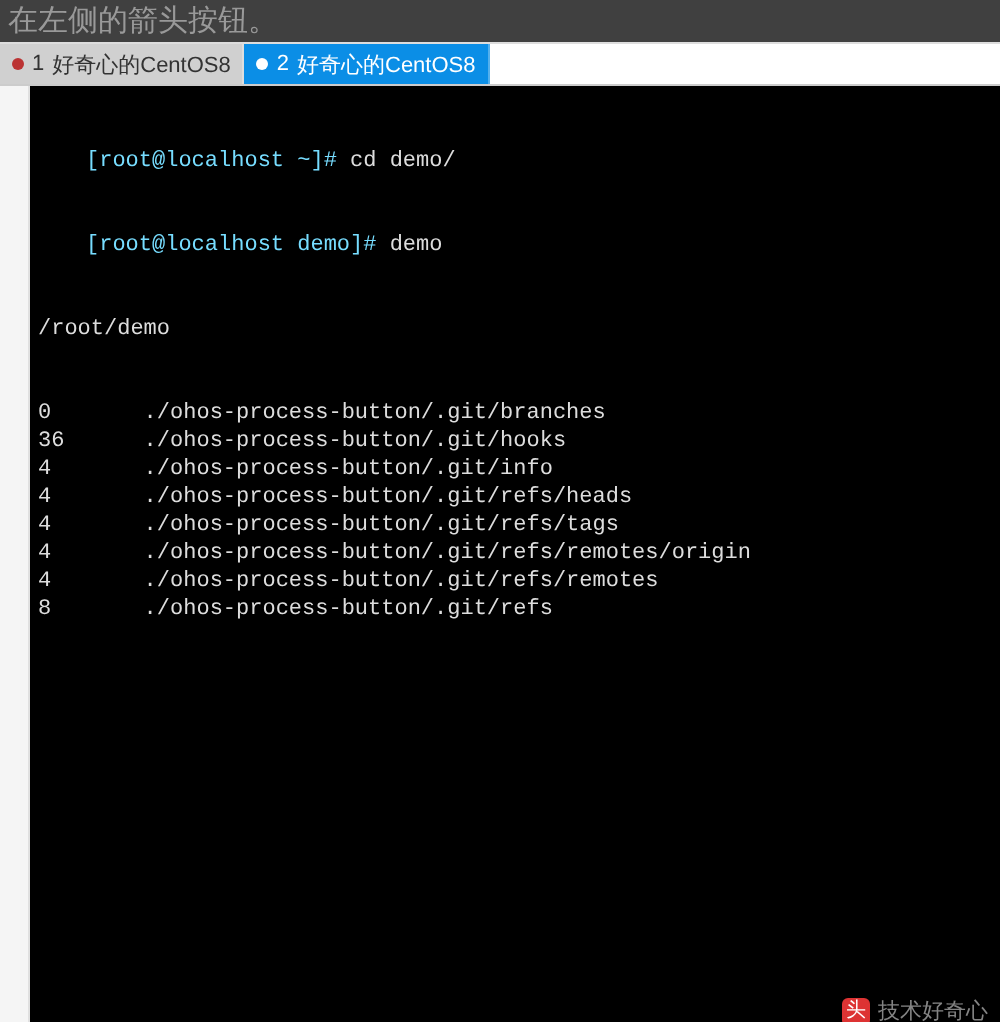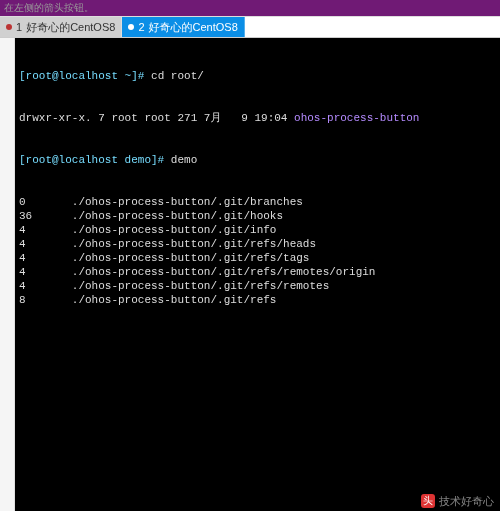--- a/index.html
+++ b/index.html
@@ -6,23 +6,23 @@
     margin: 0;
     padding: 0;
     width: 500px;
     height: 511px;
     overflow: hidden;
     font-family: "Microsoft YaHei", Arial, sans-serif;
     font-size: 12px;
     background: #fff;
   }
   .top-strip {
-    background: #701a75;
+    background: #404040;
     color: #999;
-    font-size: 10px;
+    font-size: 15px;
     padding: 1px 4px;
     border-bottom: 1px solid #ddd;
     white-space: nowrap;
     overflow: hidden;
     text-overflow: ellipsis;
   }
   .tabs {
     display: flex;
     background: #fff;
     border-bottom: 1px solid #ccc;
@@ -67,21 +67,21 @@
     color: #ddd;
     font-family: Consolas, "Courier New", monospace;
     font-size: 11px;
     line-height: 14px;
     padding: 3px 4px;
     white-space: pre;
     overflow: hidden;
     position: relative;
   }
   .terminal .line { white-space: pre; }
-  .cyan { color: #7df; }
+  .cyan { color: #7df; margin-left: 24px; }
   .purple { color: #b58bff; }
   .watermark {
     position: absolute;
     right: 6px;
     bottom: 6px;
     color: rgba(220,220,220,0.6);
     font-size: 11px;
     font-family: "Microsoft YaHei", sans-serif;
     display: flex;
     align-items: center;
@@ -110,22 +110,22 @@
   <div class="tab active">
     <span class="dot"></span>
     <span>2</span>
     <span>好奇心的CentOS8</span>
   </div>
 </div>
 
 <div class="terminal-wrap">
   <div class="side-gutter"></div>
   <div class="terminal">
-    <div class="line"><span class="cyan">[root@localhost ~]# </span><span>cd root/</span></div>
-    <div class="line"><span>drwxr-xr-x. 7 root root 271 7月   9 19:04 </span><span class="purple">ohos-process-button</span></div>
+    <div class="line"><span class="cyan">[root@localhost ~]# </span><span>cd demo/</span></div>
     <div class="line"><span class="cyan">[root@localhost demo]# </span><span>demo</span></div>
+    <div class="line">/root/demo</div>
     <div id="du-lines"><div class="line">0       ./ohos-process-button/.git/branches</div><div class="line">36      ./ohos-process-button/.git/hooks</div><div class="line">4       ./ohos-process-button/.git/info</div><div class="line">4       ./ohos-process-button/.git/refs/heads</div><div class="line">4       ./ohos-process-button/.git/refs/tags</div><div class="line">4       ./ohos-process-button/.git/refs/remotes/origin</div><div class="line">4       ./ohos-process-button/.git/refs/remotes</div><div class="line">8       ./ohos-process-button/.git/refs</div></div>
     <div class="watermark">
       <span class="wm-icon">头</span>
       <span>技术好奇心</span>
     </div>
   </div>
 </div>
 
 </body></html>

